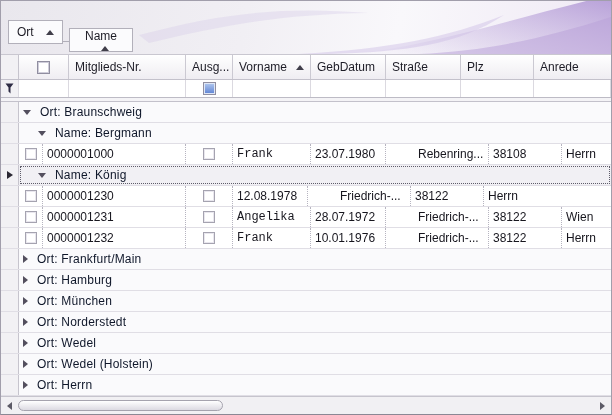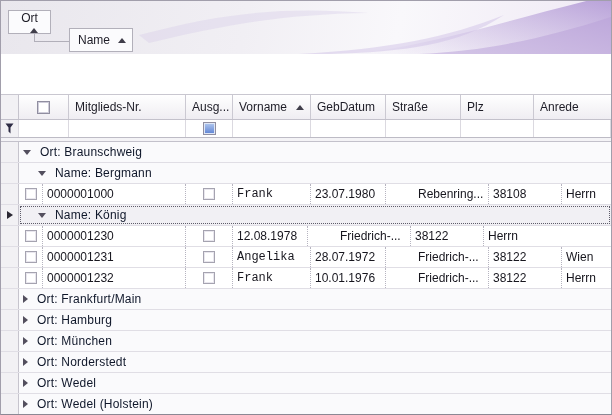--- a/index.html
+++ b/index.html
@@ -13,30 +13,30 @@
   .group-panel{
     height:53px; position:relative;
     background:linear-gradient(100deg,#e9e7ed 0%,#f1eff4 40%,#f9f8fb 65%,#efe9f5 100%);
   }
   .swirl{ position:absolute; right:0; top:0; width:612px; height:53px; pointer-events:none; }
   .gp-btn{
     position:absolute; height:24px; background:#fbfbfd; border:1px solid #b2b0ba;
     display:flex; align-items:center; justify-content:space-between;
     padding:0 8px; color:#1d1c26; cursor:default; z-index:2;
   }
-  .gp-btn.ort{ left:7px; top:9px; width:43px;flex-direction:column; }
-  .gp-btn.name{ left:68px; top:27px; width:64px; }
+  .gp-btn.ort{ left:7px; top:19px; width:55px; }
+  .gp-btn.name{ left:68px; top:27px; width:64px;flex-direction:column; }
   .tri-up{ width:0; height:0; border-left:4px solid transparent; border-right:4px solid transparent;
     border-bottom:5px solid #403e4a; margin-left:8px; }
   .connector{ position:absolute; left:33px; top:33px; width:35px; height:8px;
     border-left:1px solid #b1afb9; border-bottom:1px solid #b1afb9; z-index:1; }
   
   .header-row{
     display:flex; height:26px; border-top:1px solid #c9c7d0; border-bottom:1px solid #c3c1cb;
-    background:linear-gradient(#ffffff,#efedf2); color:#1d1c26;margin-top:40px;
+    background:linear-gradient(#ffffff,#efedf2); color:#1d1c26;
   }
   .hcell{ border-right:1px solid #cbc9d2; display:flex; align-items:center; padding:0 6px; overflow:hidden; white-space:nowrap; }
   .ind-h{ width:18px; flex:none; background:#f2f1f4; border-right:1px solid #c6c4cd; padding:0; }
   .w-check{ width:50px; flex:none; justify-content:center; }
   .w-mnr{ width:117px; flex:none; }
   .w-ausg{ width:47px; flex:none; }
   .w-vorname{ width:78px; flex:none; justify-content:space-between; }
   .w-geb{ width:75px; flex:none; }
   .w-str{ width:75px; flex:none; }
   .w-plz{ width:73px; flex:none; }

